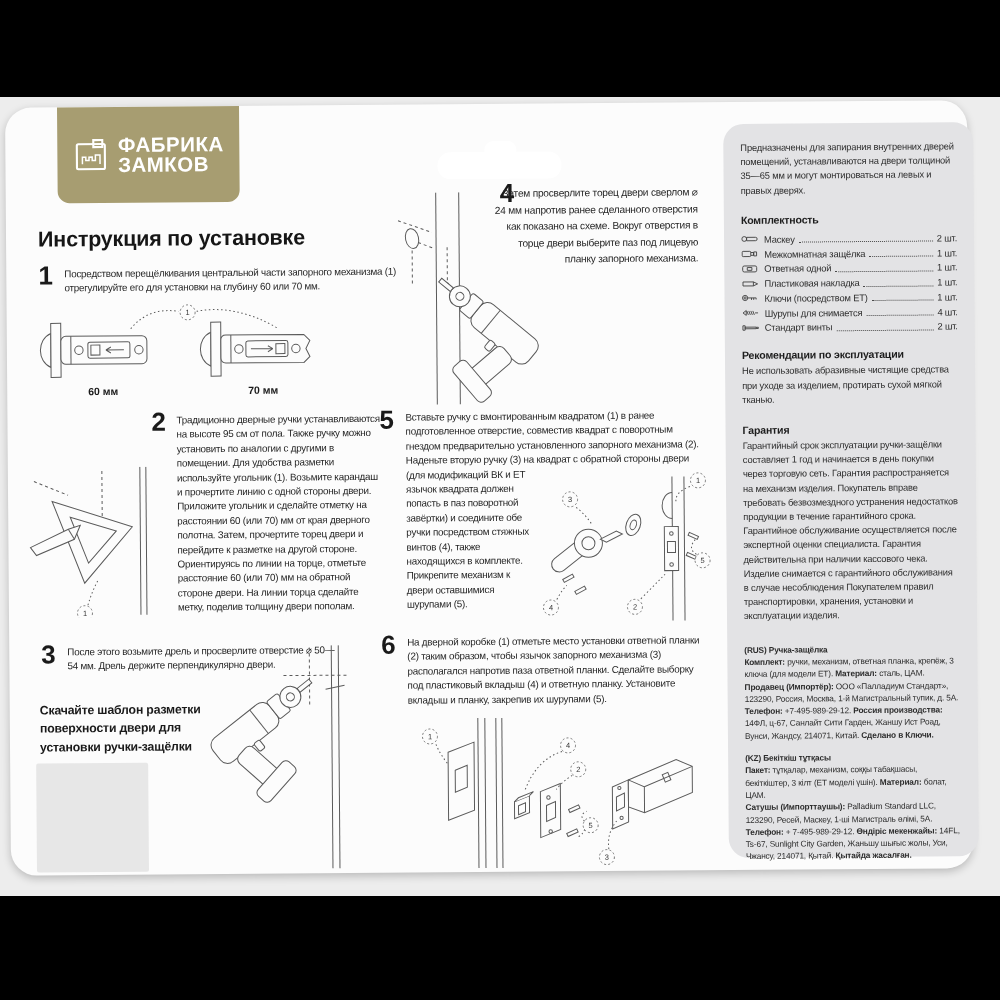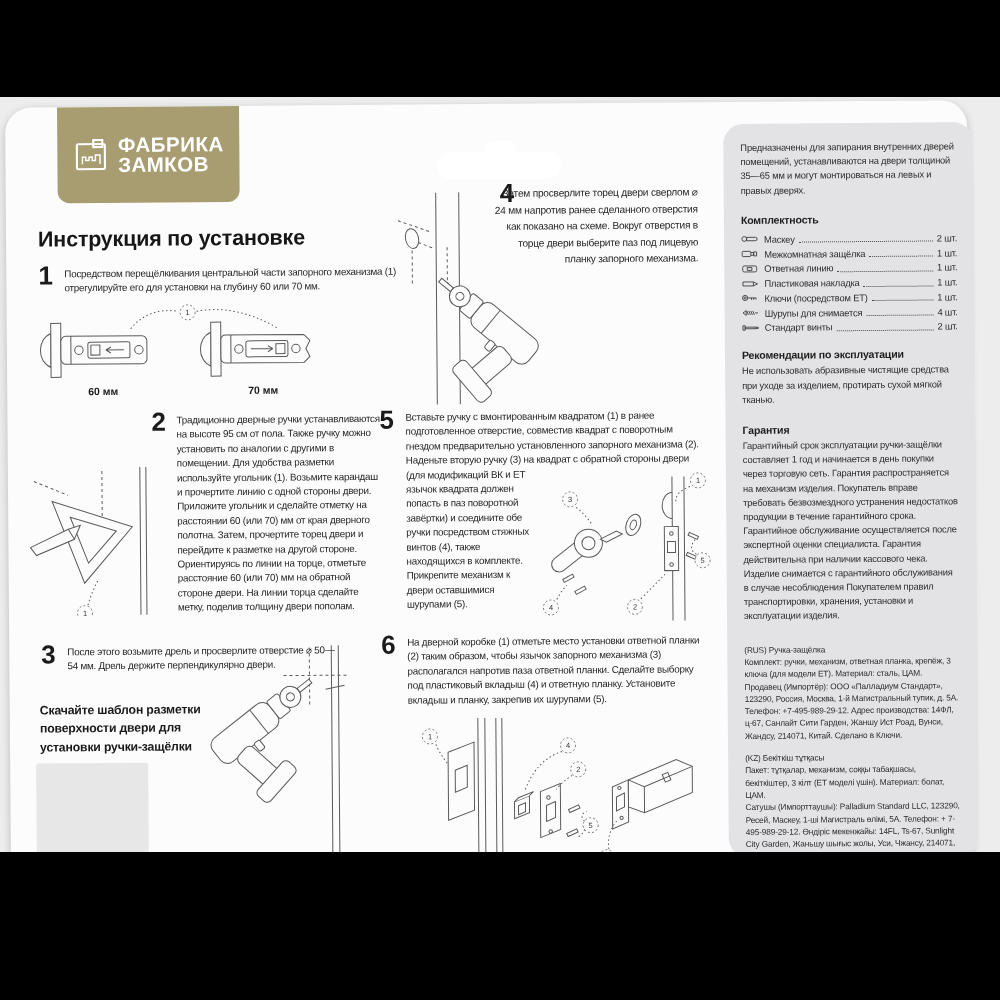--- a/index.html
+++ b/index.html
@@ -1,16 +1,16 @@
 <!DOCTYPE html>
 <html><head>
 <meta charset="utf-8">
 <style>
   html,body{margin:0;padding:0;background:#000;}
-  .stage{position:relative;width:1000px;height:852px;overflow:hidden;background:#000;
+  .stage{position:relative;width:1000px;height:1000px;overflow:hidden;background:#000;
          font-family:"Liberation Sans", sans-serif;}
   .backdrop{position:absolute;left:0;top:97px;width:1000px;height:799px;background:#ededed;}
   .band{position:absolute;left:0;width:1000px;background:#000;}
   .band.top{top:0;height:97px;}
   .band.bottom{top:896px;height:104px;}
 
   .card{position:absolute;left:8px;top:104px;width:962px;height:768px;background:#fcfcfc;
         border-radius:26px;transform:rotate(-0.45deg);box-shadow:0 3px 9px rgba(0,0,0,.22);}
 
   .hang-slot{position:absolute;left:432px;top:48px;width:124px;height:27px;background:#fff;border-radius:13px;}
@@ -48,21 +48,21 @@
          border-radius:20px;box-sizing:border-box;padding:17px 17px 0 17px;color:#2d2d2d;}
   .p-body{font-size:9.4px;line-height:14.2px;letter-spacing:-.2px;}
   .p-h{font-size:10.6px;font-weight:bold;color:#1d1d1d;letter-spacing:-.2px;}
   .kit{margin-top:6px;}
   .kit-row{display:flex;align-items:center;height:14.8px;font-size:9.4px;letter-spacing:-.2px;}
   .kit-row svg{flex:0 0 18px;margin-right:5px;}
   .kit-ic path,.kit-ic rect,.kit-ic circle,.kit-ic line{fill:none;stroke:#3f3f3f;stroke-width:.9;}
   .lead{flex:1;border-bottom:1px dotted #4a4a4a;height:9px;margin:0 4px 2px 4px;}
   .qty{white-space:nowrap;}
   .legal{font-size:8.3px;line-height:12.3px;letter-spacing:-.15px;}
-  .legal b{font-weight:normal;}
+  .legal b{font-weight:bold;}
   .mt{margin-top:14px;}
 </style>
 </head>
 <body>
 
 <div class="stage">
   <div class="backdrop"></div>
   <div class="band top"></div>
   <div class="band bottom"></div>
 
@@ -332,21 +332,21 @@
             </svg>
           <span>Межкомнатная защёлка</span>
             <span class="lead"></span>
             <span class="qty">1 шт.</span>
         </div>
         <div class="kit-row">
           <svg class="kit-ic" width="18" height="12" viewBox="0 0 18 12">
               <rect x="1.4" y="3" width="14" height="6" rx="1.6"></rect>
               <rect x="6" y="4.6" width="4.6" height="2.8"></rect>
             </svg>
-          <span>Ответная линию</span>
+          <span>Ответная одной</span>
             <span class="lead"></span>
             <span class="qty">1 шт.</span>
         </div>
         <div class="kit-row">
           <svg class="kit-ic" width="18" height="12" viewBox="0 0 18 12">
               <path d="M1.6,4 H12 l4.2,2 -4.2,2 H1.6 z"></path>
               <line x1="12" y1="4" x2="12" y2="8"></line>
             </svg>
           <span>Пластиковая накладка</span>
             <span class="lead"></span>
@@ -385,21 +385,21 @@
 
       <div class="p-h mt">Рекомендации по эксплуатации</div>
       <div class="p-body" style="margin-top:3px;">Не использовать абразивные чистящие средства при уходе за изделием, протирать сухой мягкой тканью.</div>
 
       <div class="p-h" style="margin-top:17px;">Гарантия</div>
       <div class="p-body" style="margin-top:3px;">Гарантийный срок эксплуатации ручки-защёлки составляет 1 год и начинается в день покупки через торговую сеть. Гарантия распространяется на механизм изделия. Покупатель вправе требовать безвозмездного устранения недостатков продукции в течение гарантийного срока. Гарантийное обслуживание осуществляется после экспертной оценки специалиста. Гарантия действительна при наличии кассового чека. Изделие снимается с гарантийного обслуживания в случае несоблюдения Покупателем правил транспортировки, хранения, установки и эксплуатации изделия.</div>
 
       <div class="legal" style="margin-top:20px;">
         <b>(RUS) Ручка-защёлка</b><br>
         <b>Комплект:</b><span> ручки, механизм, ответная планка, крепёж, 3 ключа (для модели ЕТ). </span><b>Материал:</b><span> сталь, ЦАМ.</span><br>
-        <b>Продавец (Импортёр):</b><span> ООО «Палладиум Стандарт», 123290, Россия, Москва, 1-й Магистральный тупик, д. 5А. </span><b>Телефон:</b><span> +7-495-989-29-12. </span><b>Адрес производства:</b><span> 14ФЛ, ц-67, Санлайт Сити Гарден, Жаншу Ист Роад, Вунси, Жандсу, 214071, Китай. </span><b>Сделано в Ключи.</b>
+        <b>Продавец (Импортёр):</b><span> ООО «Палладиум Стандарт», 123290, Россия, Москва, 1-й Магистральный тупик, д. 5А. </span><b>Телефон:</b><span> +7-495-989-29-12. </span><b>Россия производства:</b><span> 14ФЛ, ц-67, Санлайт Сити Гарден, Жаншу Ист Роад, Вунси, Жандсу, 214071, Китай. </span><b>Сделано в Ключи.</b>
       </div>
 
       <div class="legal" style="margin-top:10px;">
         <b>(KZ) Бекіткіш тұтқасы</b><br>
         <b>Пакет:</b><span> тұтқалар, механизм, соққы табақшасы, бекіткіштер, 3 кілт (ЕТ моделі үшін). </span><b>Материал:</b><span> болат, ЦАМ.</span><br>
         <b>Сатушы (Импорттаушы):</b><span> Palladium Standard LLC, 123290, Ресей, Маскеу, 1-ші Магистраль өлімі, 5А. </span><b>Телефон:</b><span> + 7-495-989-29-12. </span><b>Өндіріс мекенжайы:</b><span> 14FL, Ts-67, Sunlight City Garden, Жаньшу шығыс жолы, Уси, Чжансу, 214071, Қытай. </span><b>Қытайда жасалған.</b>
       </div>
     </div>
   </div>
 </div>

